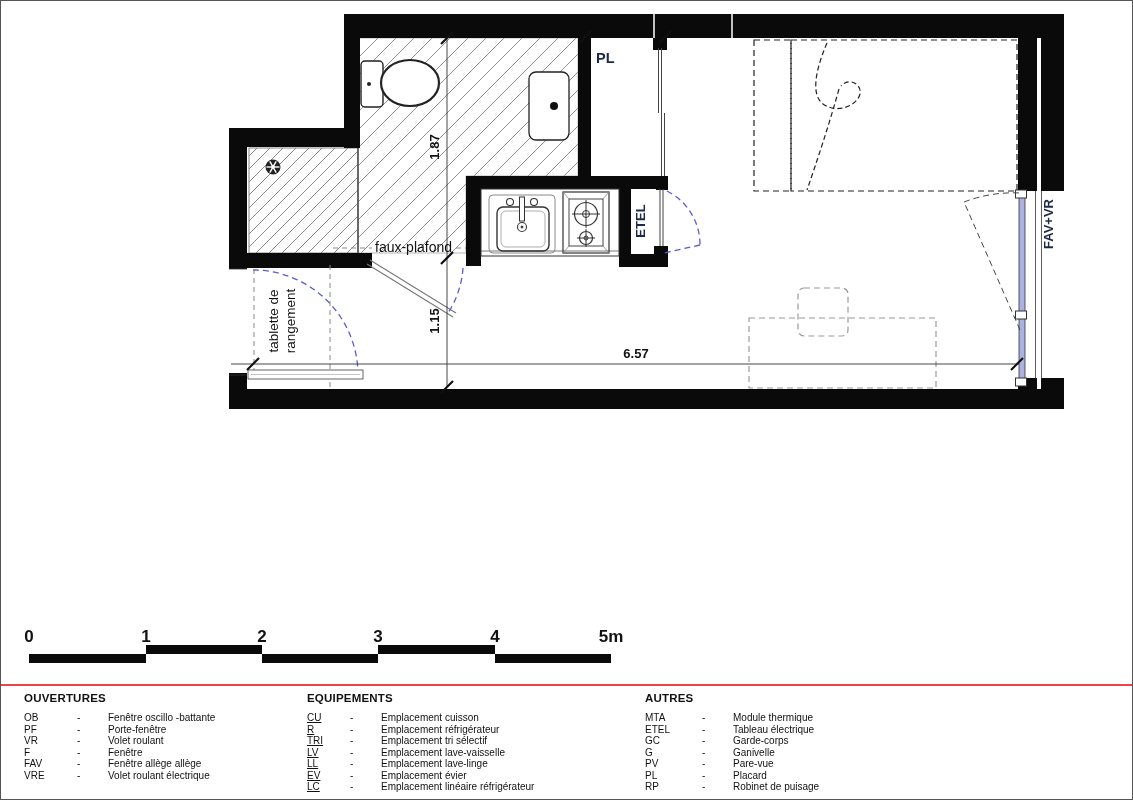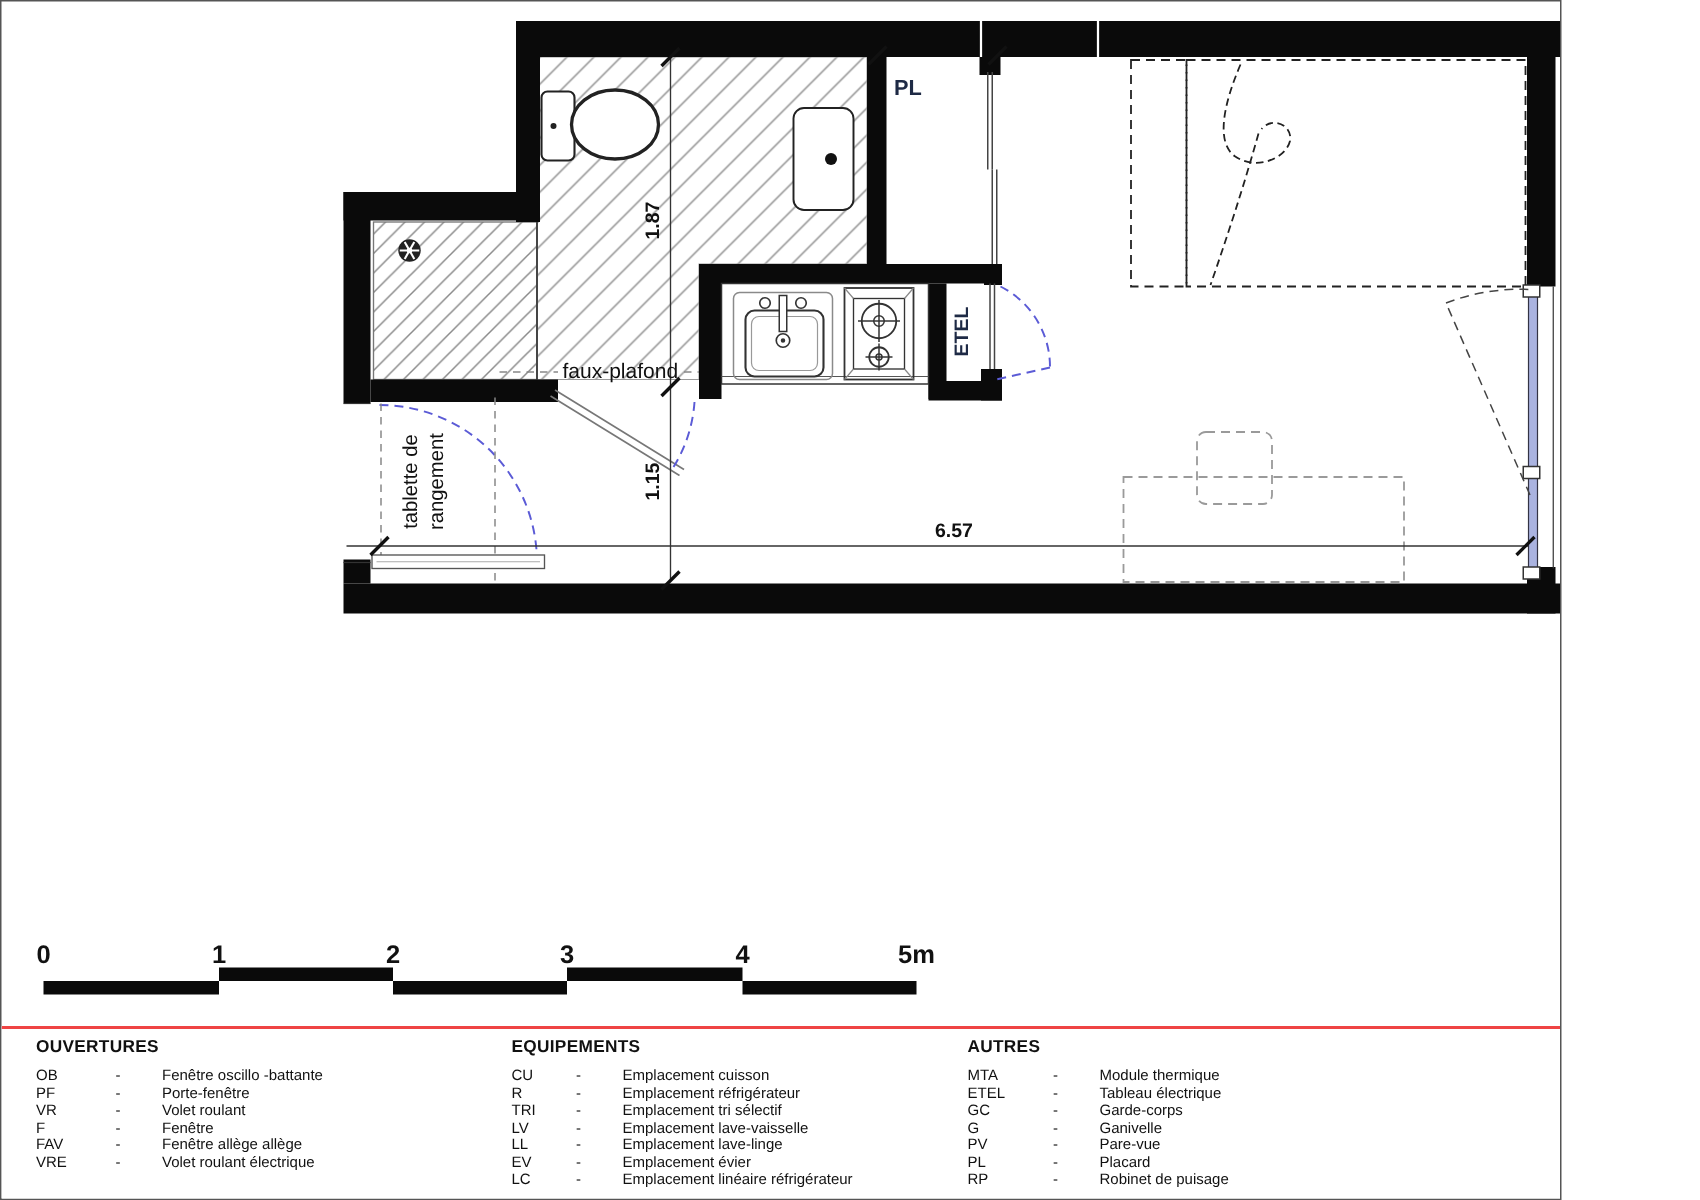--- a/index.html
+++ b/index.html
@@ -1,30 +1,30 @@
 <!DOCTYPE html>
 <html><head>
 <meta charset="utf-8">
 <style>
   html,body{margin:0;padding:0;background:#fff;}
   #stage{
-    position:relative;width:1041px;height:800px;background:#fff;
+    position:relative;width:1133px;height:800px;background:#fff;
     box-sizing:border-box;border:1px solid #555;overflow:hidden;
     font-family:"Liberation Sans", sans-serif;
   }
   #plan-svg{position:absolute;left:0;top:0;}
   
   #legend{position:absolute;left:0;top:683px;width:1133px;height:114px;
           border-top:2px solid #ef4444;background:#fff;}
   .legend-col{position:absolute;top:6px;}
   .legend-col h3{margin:0 0 8px 0;font-size:11.5px;font-weight:bold;color:#111;letter-spacing:.2px;}
   .legend-row{display:flex;font-size:10px;line-height:11.5px;color:#111;white-space:nowrap;gap:20px;}
   .abbr{flex:0 0 auto;}
   .col-0 .abbr{width:33px;}
-  .col-1 .abbr{width:23px;}
+  .col-1 .abbr{width:23px;text-decoration:underline;}
   .col-2 .abbr{width:37px;}
   .dash{flex:0 0 auto;width:11px;}
   .lbl{flex:0 0 auto;text-align:right;}
   text{font-family:"Liberation Sans", sans-serif;}
 </style>
 </head>
 <body>
 
 <div id="stage">
 
@@ -267,21 +267,21 @@
           <span class="dash">-</span>
           <span class="lbl">Fenêtre allège allège</span>
         </div>
     <div class="legend-row">
           <span class="abbr">VRE</span>
           <span class="dash">-</span>
           <span class="lbl">Volet roulant électrique</span>
         </div>
   </div>
 
-  <div class="legend-col col-1" style="left:340px">
+  <div class="legend-col col-1" style="left:306px">
     <h3>EQUIPEMENTS</h3>
     <div class="legend-row">
           <span class="abbr">CU</span>
           <span class="dash">-</span>
           <span class="lbl">Emplacement cuisson</span>
         </div>
     <div class="legend-row">
           <span class="abbr">R</span>
           <span class="dash">-</span>
           <span class="lbl">Emplacement réfrigérateur</span>

